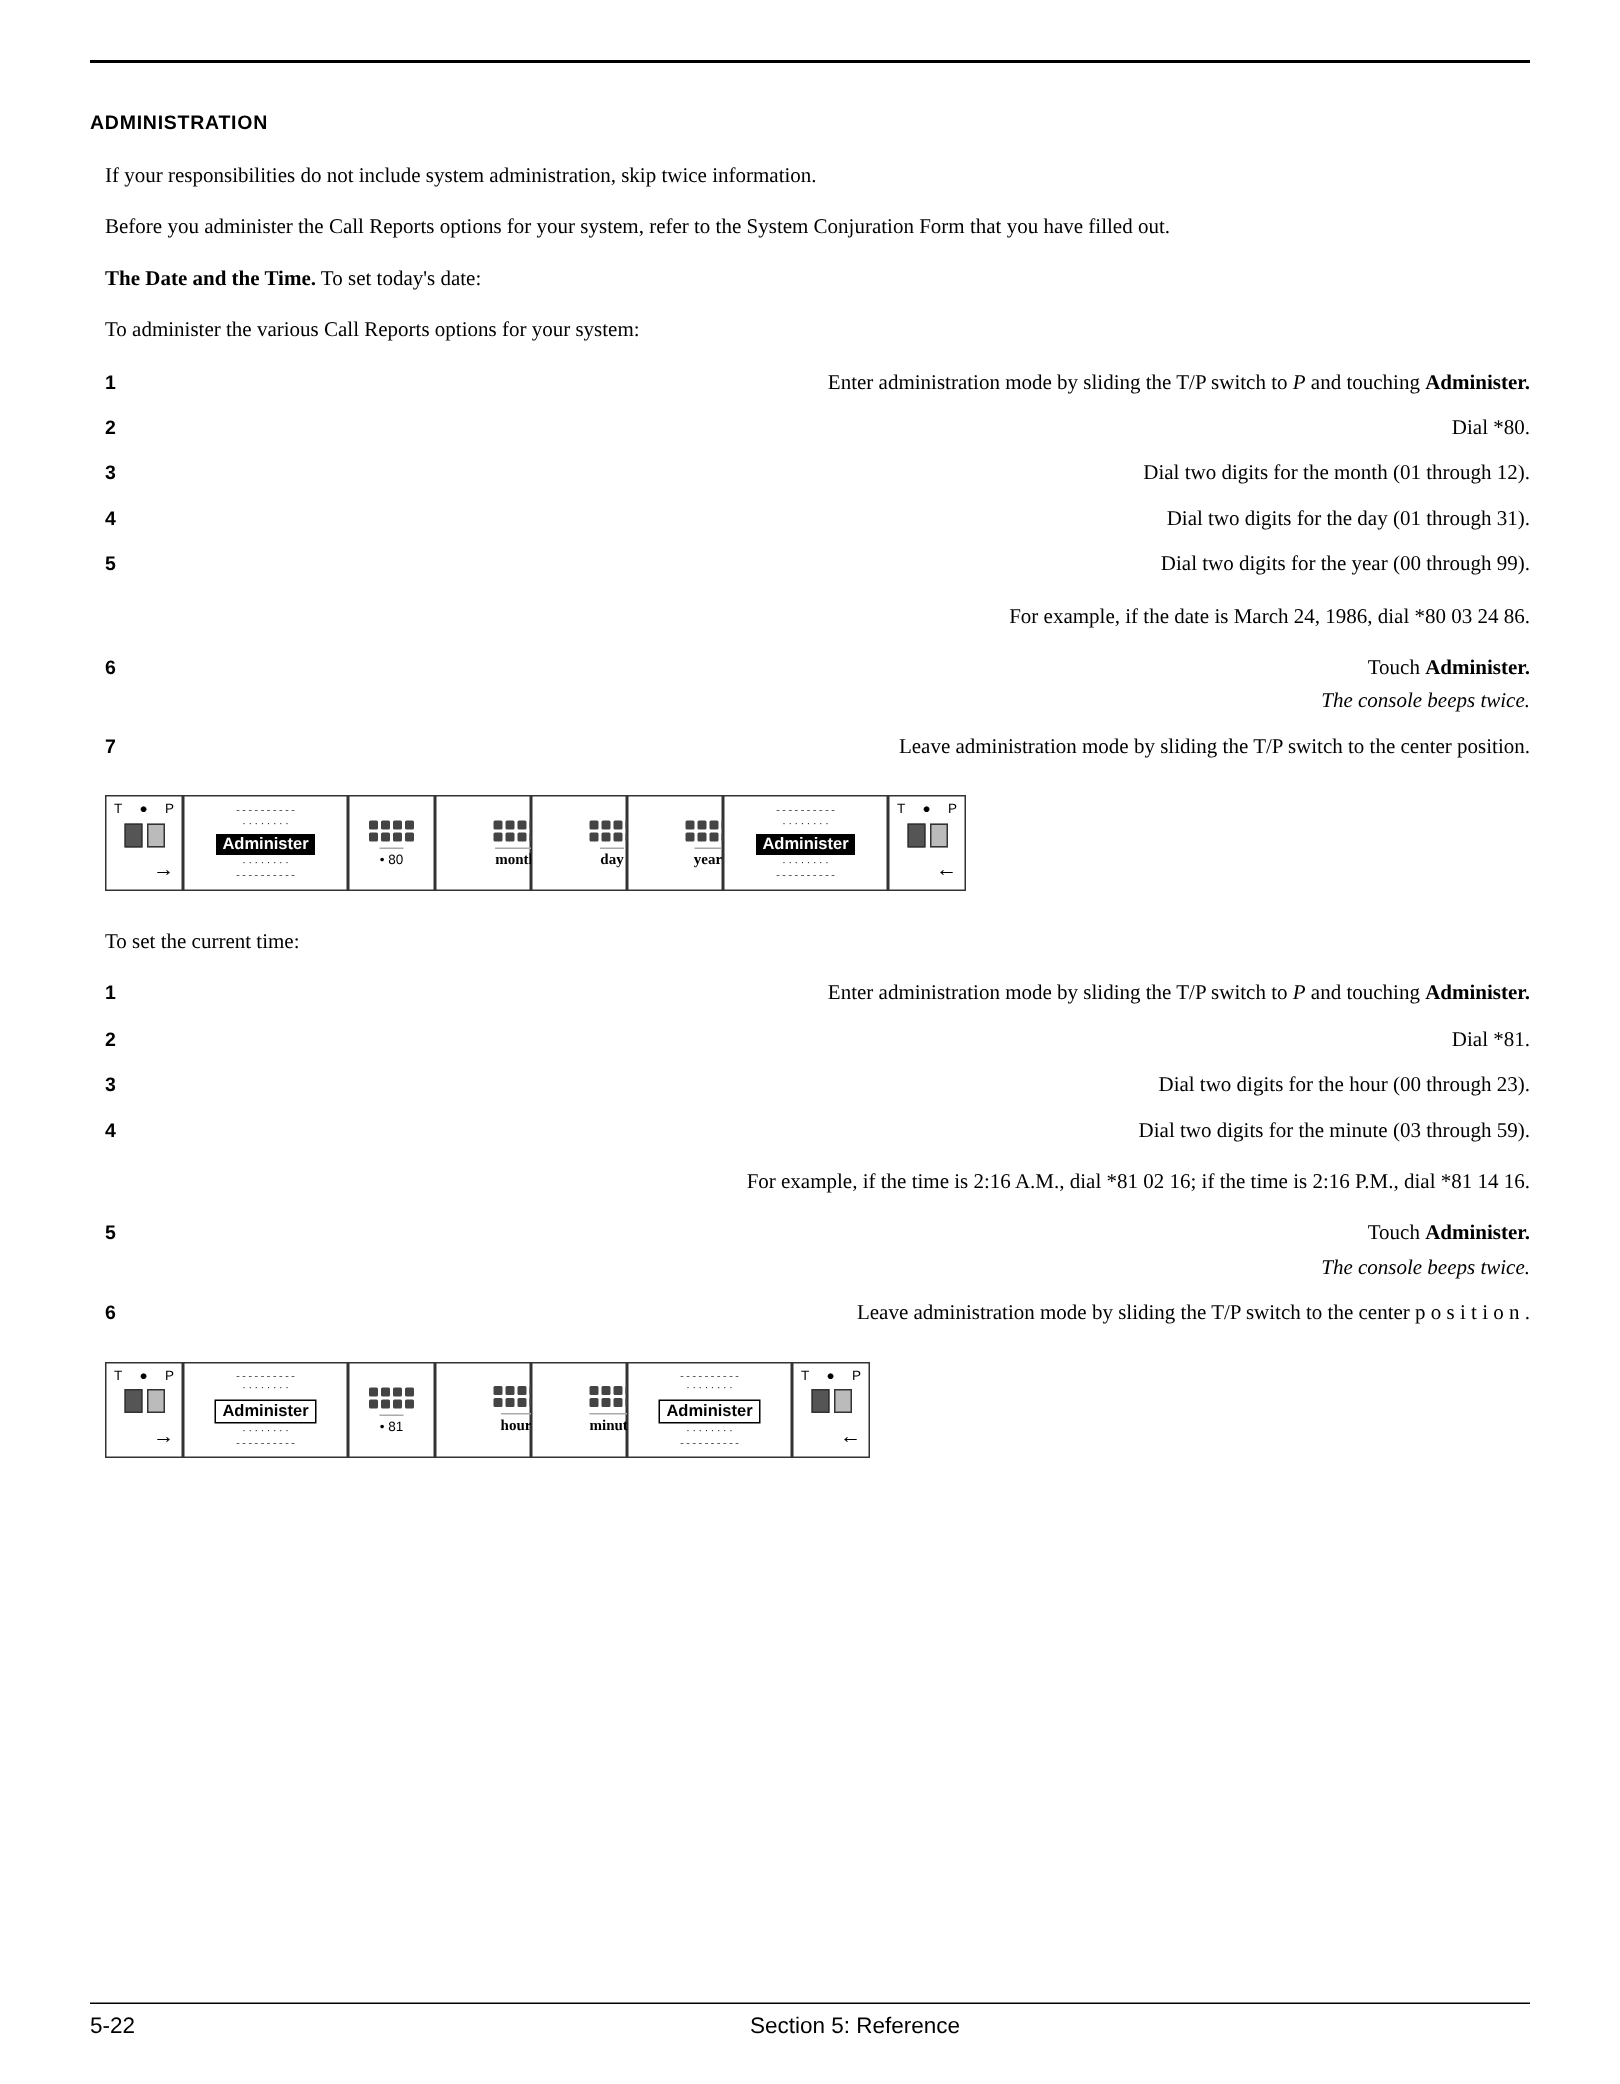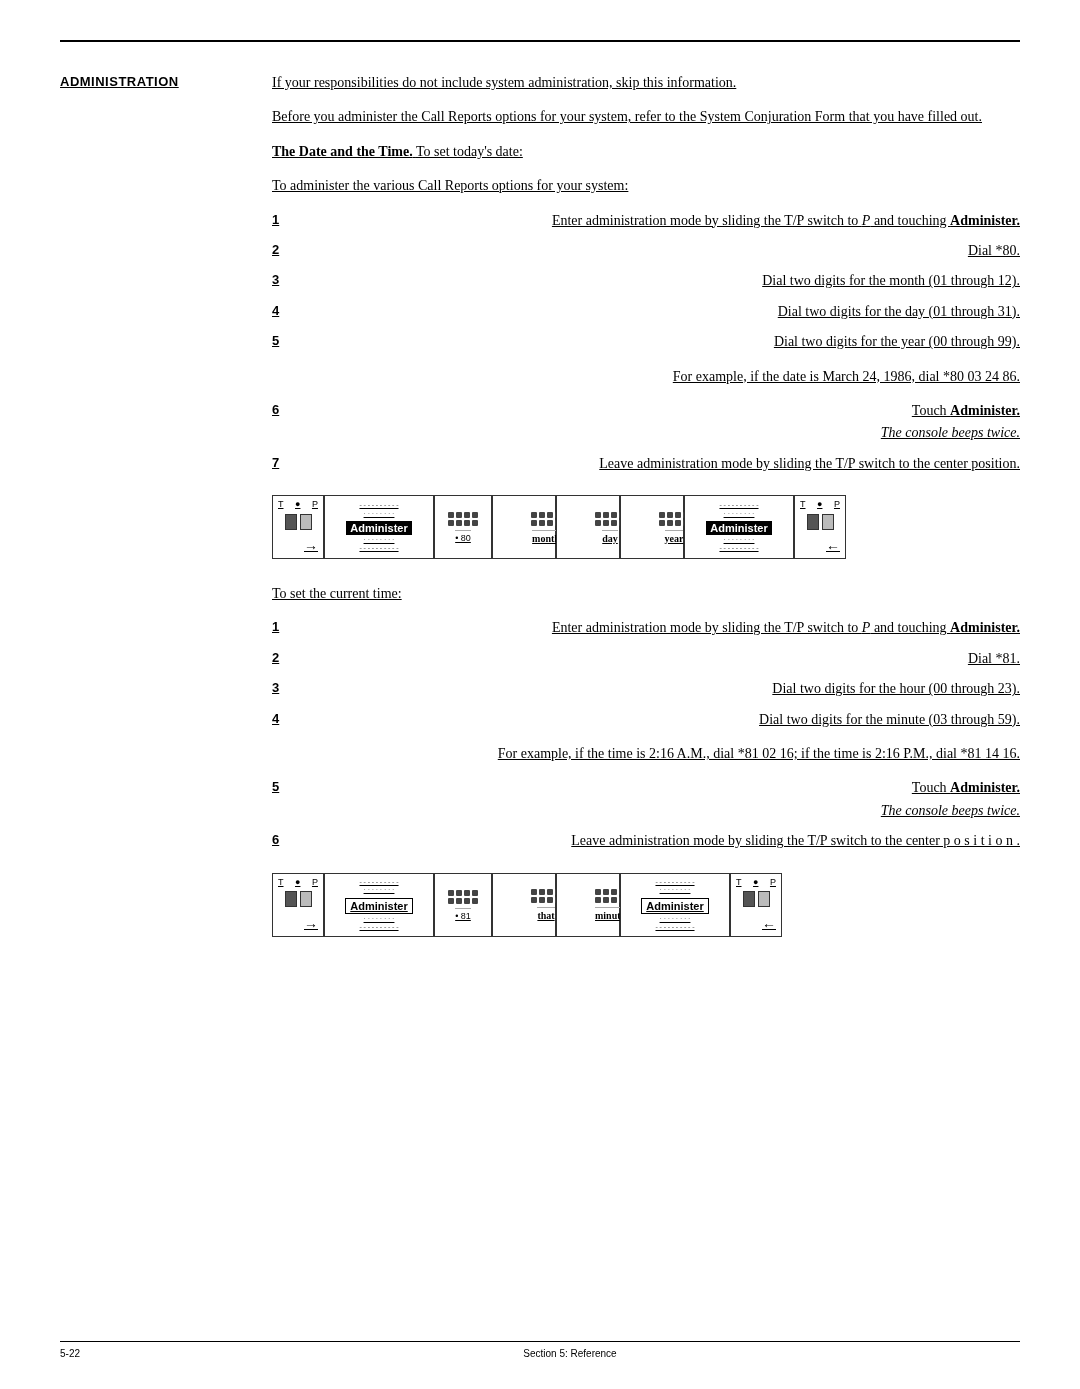--- a/index.html
+++ b/index.html
@@ -19,23 +19,22 @@
       position: relative;
     }
 
     .top-rule {
       border-top: 2px solid #000;
       margin-bottom: 30px;
     }
 
     .content-area {
       display: flex;
-      flex-direction: row;
-      gap: 2px;
-      text-decoration: underline;
+      flex-direction: column;
+      gap: 16px;
     }
 
     .left-col {
       width: 200px;
       min-width: 200px;
       padding-top: 2px;
     }
 
     .section-heading {
       font-family: Arial, Helvetica, sans-serif;
@@ -248,21 +247,21 @@
     .bottom-footer {
       position: absolute;
       bottom: 30px;
       left: 60px;
       right: 60px;
       display: flex;
       flex-direction: row;
       align-items: center;
       border-top: 1px solid #000;
       padding-top: 6px;
-      font-size: 10px;
+      font-size: 15px;
       font-family: Arial, sans-serif;
     }
 
     .footer-page {
       min-width: 60px;
     }
 
     .footer-section {
       flex: 1;
       text-align: center;
@@ -286,21 +285,21 @@
 <div class="page">
   <div class="top-rule"></div>
 
   <div class="content-area">
     <div class="left-col">
       <span class="section-heading">ADMINISTRATION</span>
     </div>
 
     <div class="right-col">
 
-      <p class="para">If your responsibilities do not include system administration, skip this information.</p>
+      <p class="para">If your responsibilities do not include system administration, skip twice information.</p>
       <p class="para">Before you administer the Call Reports options for your system, refer to the System Conjuration Form that you have filled out.</p>
       <p class="para">
         <strong>The Date and the Time.</strong>
         <span>To set today's date:</span>
       </p>
 
       <p class="para">To administer the various Call Reports options for your system:</p>
 
       <ul class="step-list">
         <li class="step-item">
@@ -524,21 +523,21 @@
           <div class="label-dots-top">
             <div class="code-dot"></div>
             <div class="code-dot"></div>
             <div class="code-dot"></div>
             <div class="code-dot"></div>
             <div class="code-dot"></div>
             <div class="code-dot"></div>
             <div class="code-dot"></div>
             <div class="code-dot"></div>
           </div>
-          <div class="label-value">that</div>
+          <div class="label-value">hour</div>
         </div>
 
         <div class="diag-cell diag-label-box">
           <div class="label-dots-top">
             <div class="code-dot"></div>
             <div class="code-dot"></div>
             <div class="code-dot"></div>
             <div class="code-dot"></div>
             <div class="code-dot"></div>
             <div class="code-dot"></div>

